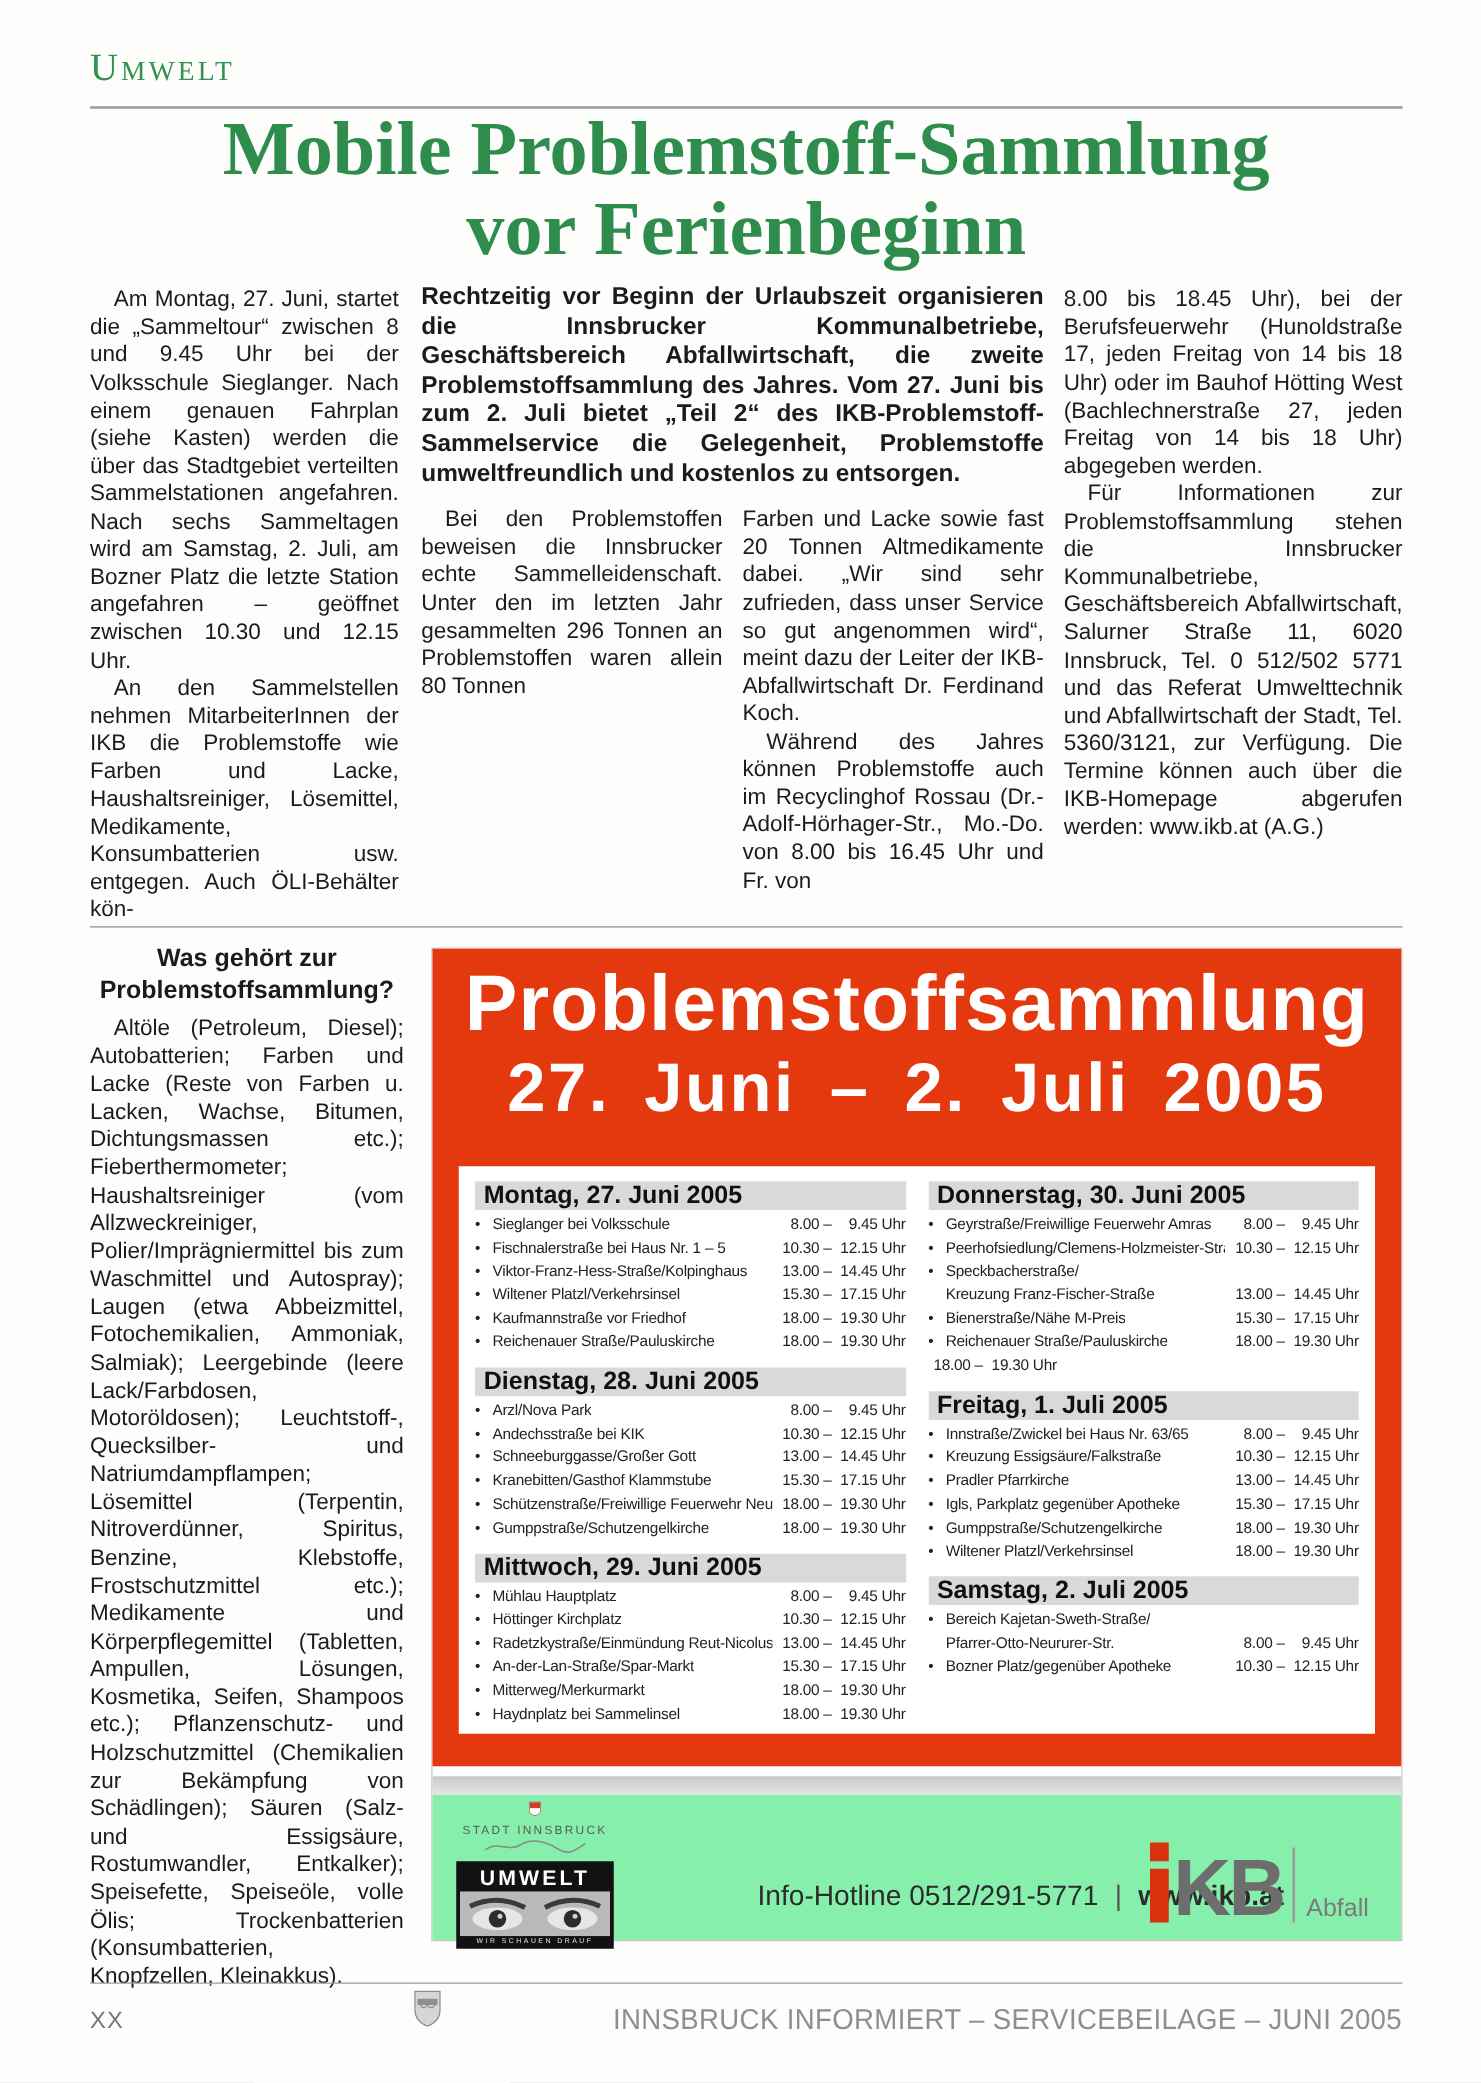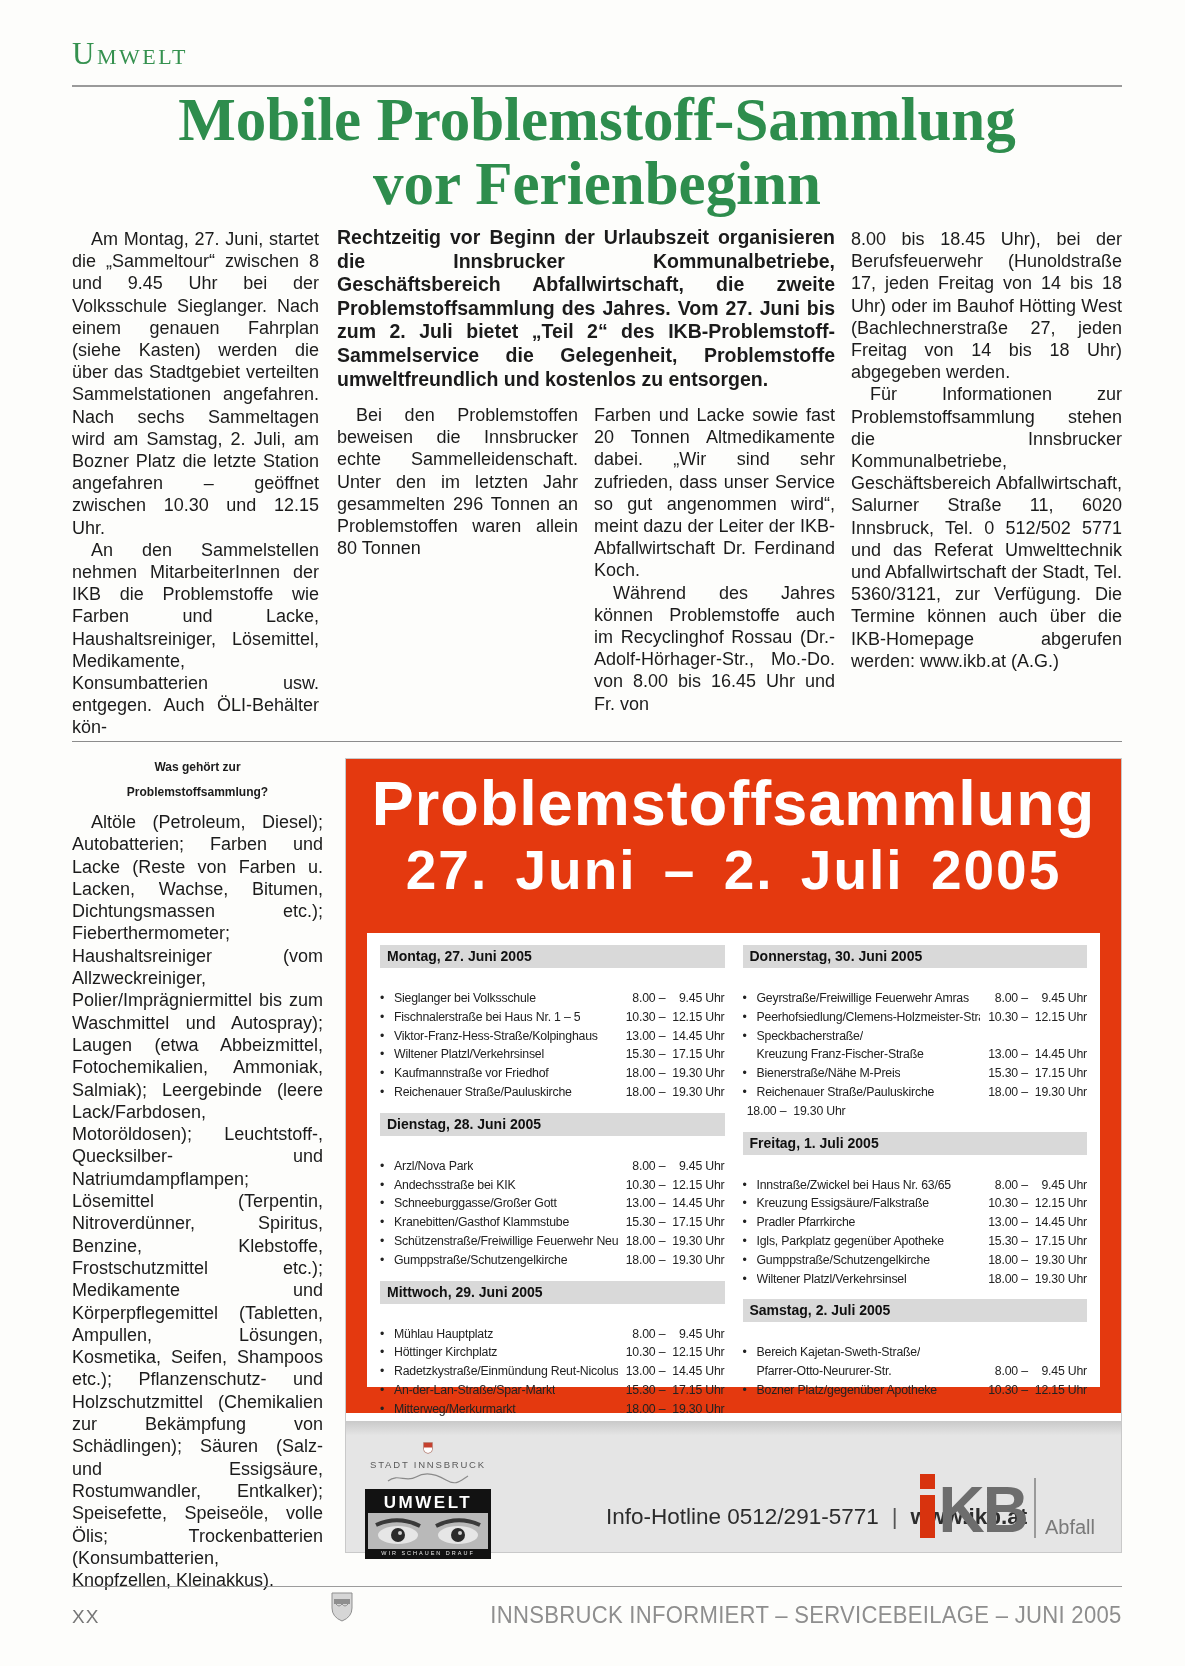--- a/index.html
+++ b/index.html
@@ -25,55 +25,55 @@
   .c2 { left:337px; width:241px; top:404px; }
   .c3 { left:594px; width:241px; top:404px; }
   .c4 { left:851px; width:271px; }
   .lead { position:absolute; left:337px; top:226px; width:498px; font-weight:700;
           font-size:19.5px; line-height:23.6px; text-align:justify; }
 
   .body-rule { position:absolute; left:72px; top:741px; width:1050px; border-top:1.5px solid #8c8c8c; }
 
   
   .sidebar { position:absolute; left:72px; top:755px; width:251px; }
-  .sb-head { text-align:center; font-weight:700; font-size:12px; line-height:25px; }
+  .sb-head { text-align:center; font-weight:700; font-size:20px; line-height:25px; }
   .sb-body { margin:6px 0 0; font-size:18px; line-height:22.3px; text-align:justify; text-indent:19px; }
 
   
   .ad { position:absolute; left:345px; top:758px; width:777px; height:795px;
         border:1px solid #c9c9c9; background:#fff; box-sizing:border-box; }
   .ad-red { position:absolute; left:0; top:0; right:0; height:654px; background:#e4390f; }
   .ad-t1 { margin-top:8px; text-align:center; color:#fff; font-weight:700; font-size:63px;
            line-height:72px; letter-spacing:1px; }
   .ad-t2 { text-align:center; color:#fff; font-weight:700; font-size:55px; line-height:62px;
            letter-spacing:2px; word-spacing:10px; }
   .sched { position:absolute; left:21px; right:21px; top:174px; bottom:26px; background:#fff;
            padding:12px 13px; display:flex; gap:18px; box-sizing:border-box; }
   .sched-col { flex:1; min-width:0; }
   .day { margin-bottom:11px; }
-  .day-h { background:#d9d9d9; font-weight:700; font-size:14px; line-height:17px;
-           padding:3px 7px; margin-bottom:21px; color:#101010; }
+  .day-h { background:#d9d9d9; font-weight:700; font-size:20px; line-height:17px;
+           padding:3px 7px; margin-bottom:2px; color:#101010; }
   .entry { display:flex; align-items:flex-end; font-size:12.3px; line-height:18.8px;
            color:#222; letter-spacing:-0.2px; }
   .loc { flex:1; padding-right:4px; min-width:0; }
   .l1 { display:flex; }
   .bullet { flex:0 0 14px; }
   .bullet::before { content:"•"; }
   .l1 .ltext { white-space:nowrap; overflow:hidden; }
   .l2 { padding-left:14px; white-space:nowrap; }
   .l2:empty { display:none; }
   .time { display:flex; white-space:nowrap; }
   .ts { width:34px; text-align:right; }
   .td { width:13px; text-align:center; }
   .td::before { content:"–"; }
   .te { width:56px; text-align:right; }
 
   .ad-band { position:absolute; left:0; right:0; top:662px; height:15px;
              background:linear-gradient(#c9c9c9,#e6e6e6); }
-  .ad-foot { position:absolute; left:0; right:0; top:677px; bottom:0; background:#e5e5e5;text-decoration:underline; }
+  .ad-foot { position:absolute; left:0; right:0; top:677px; bottom:0; background:#86efac;text-decoration:underline; }
 
   
   .stadt { position:absolute; left:16px; top:4px; width:132px; text-align:center; }
   .stadt-label { font-size:9.5px; letter-spacing:1.8px; color:#5a5a5a; margin-top:1px; }
   .umwelt-box { margin:1px auto 0; width:126px; background:#121212; padding:3px 3px 2px; box-sizing:border-box; }
   .umwelt-title { color:#fff; font-weight:700; font-size:17px; letter-spacing:2.5px;
                   text-align:center; line-height:21px; }
   .eyes { display:block; width:120px; height:36px; }
   .umwelt-sub { color:#e8e8e8; font-size:5.5px; letter-spacing:2px; line-height:8px; text-align:center; }
 

